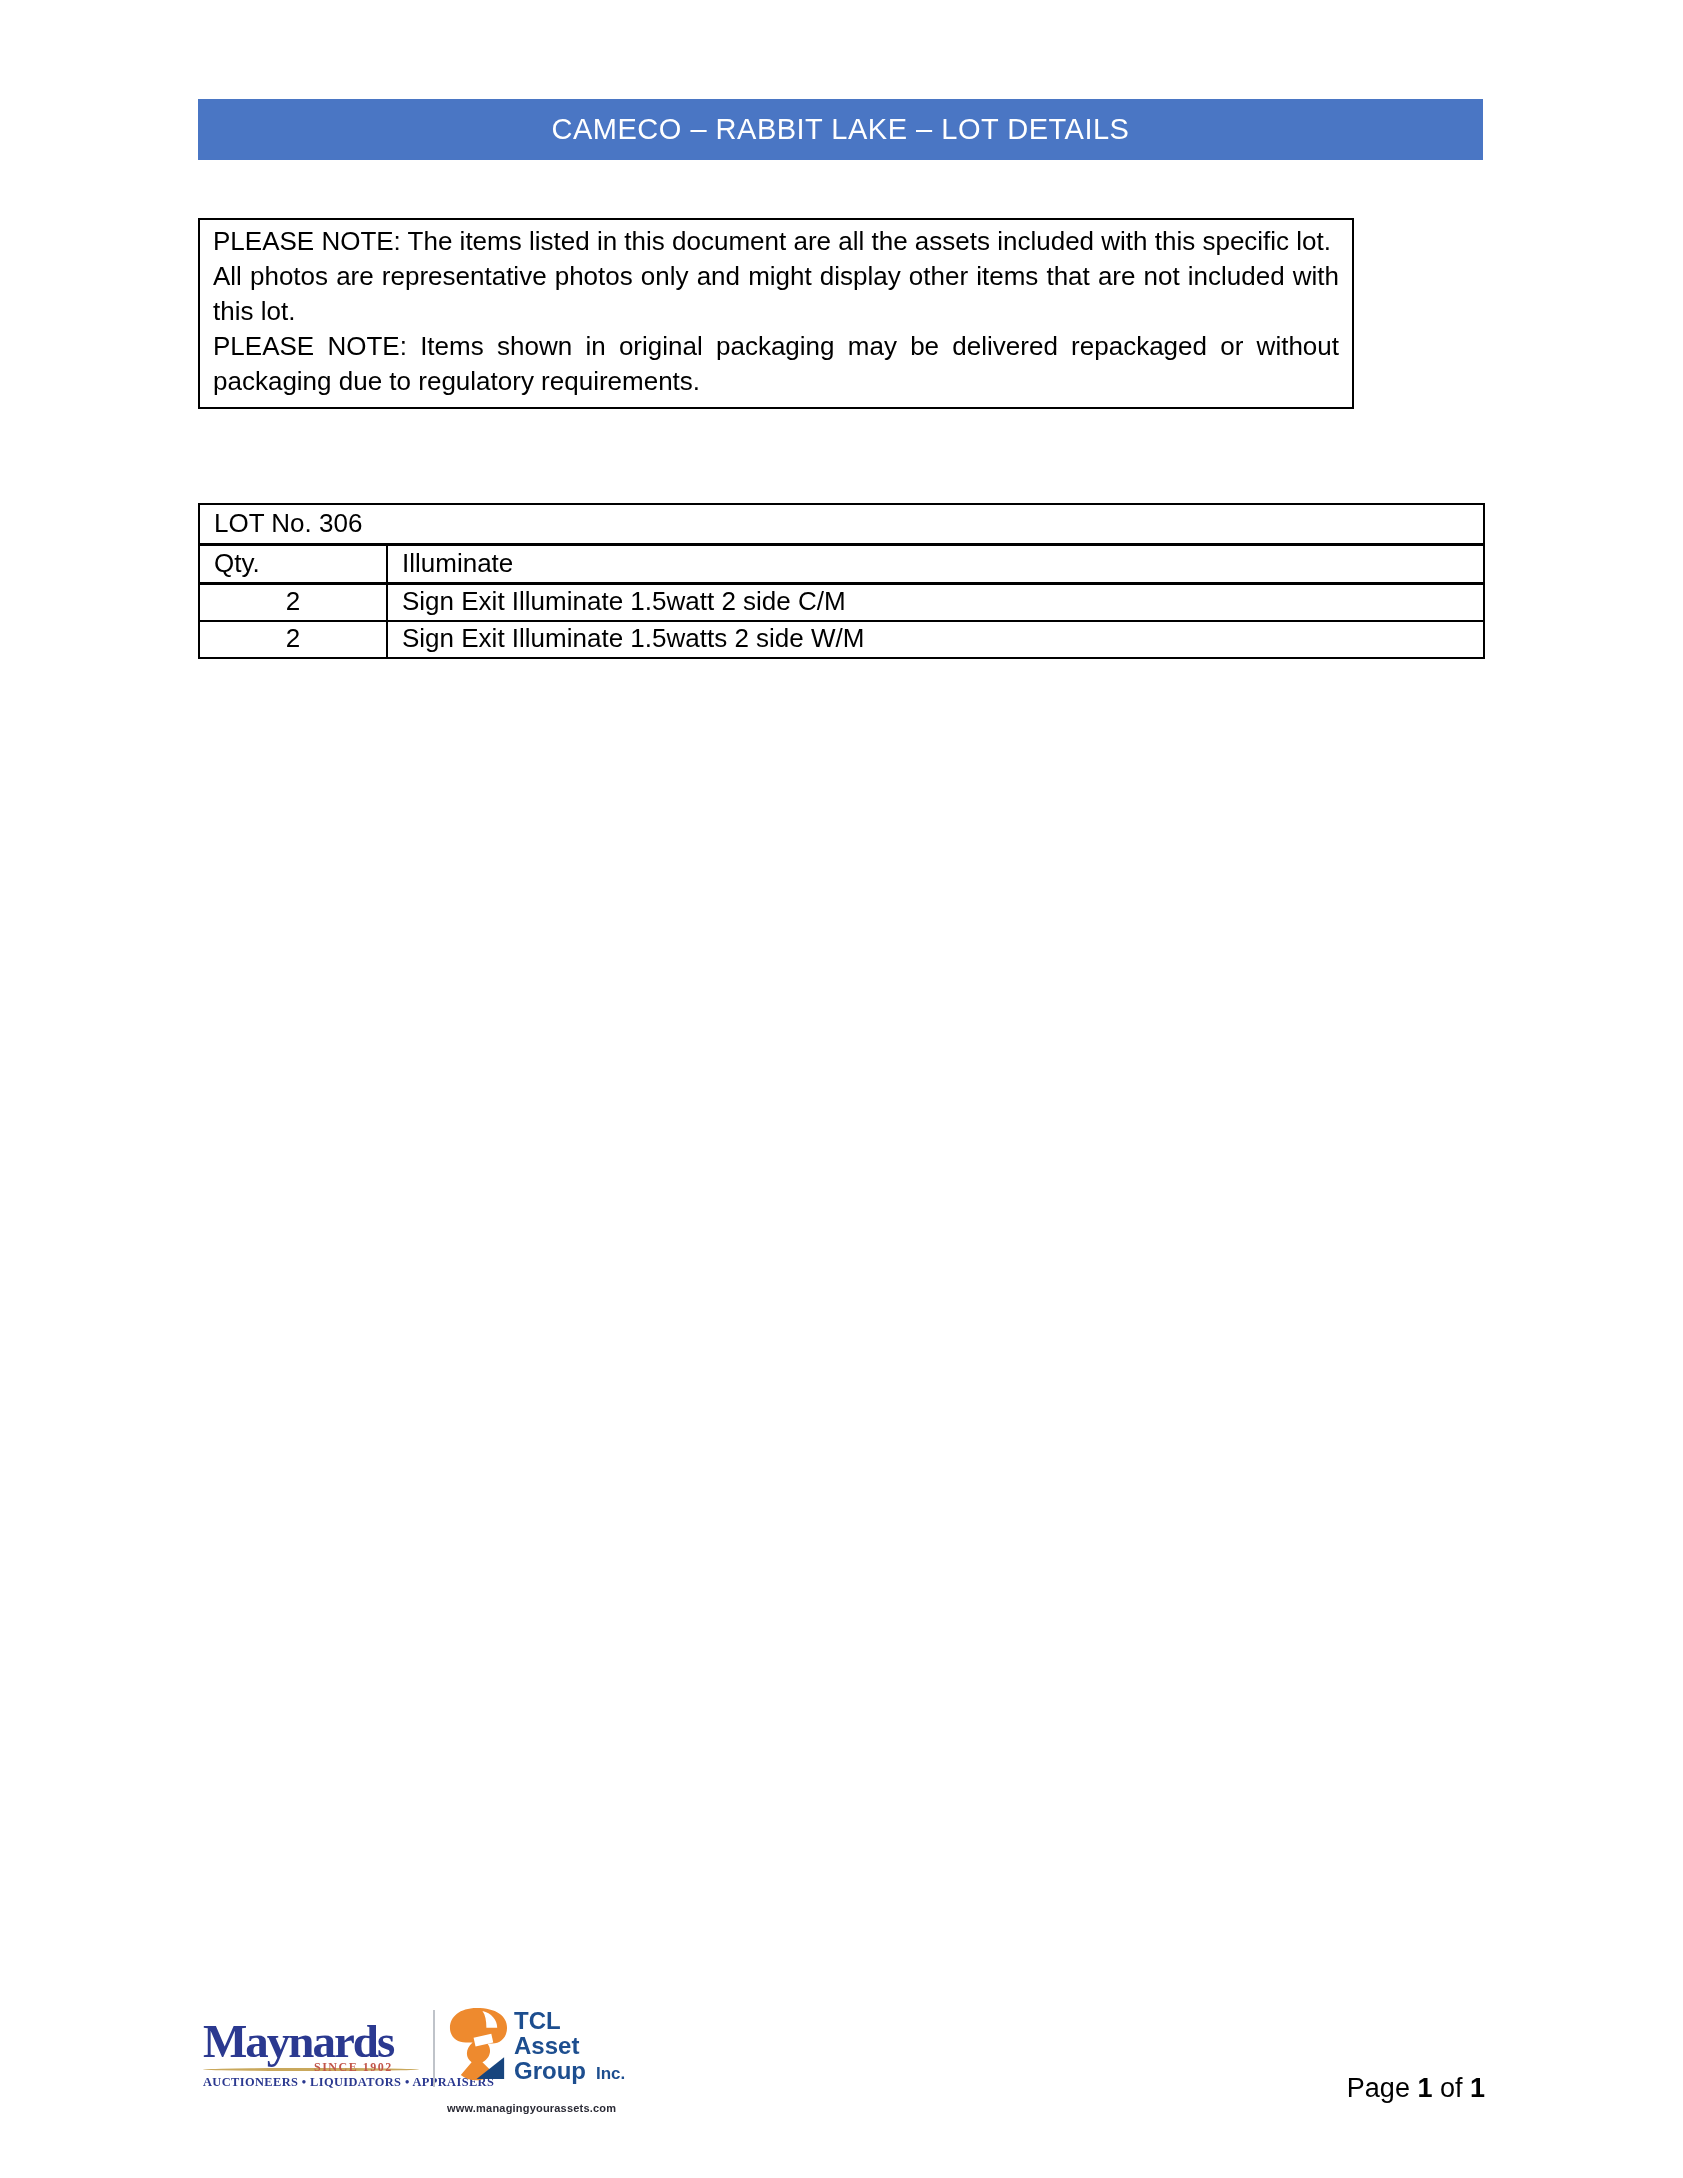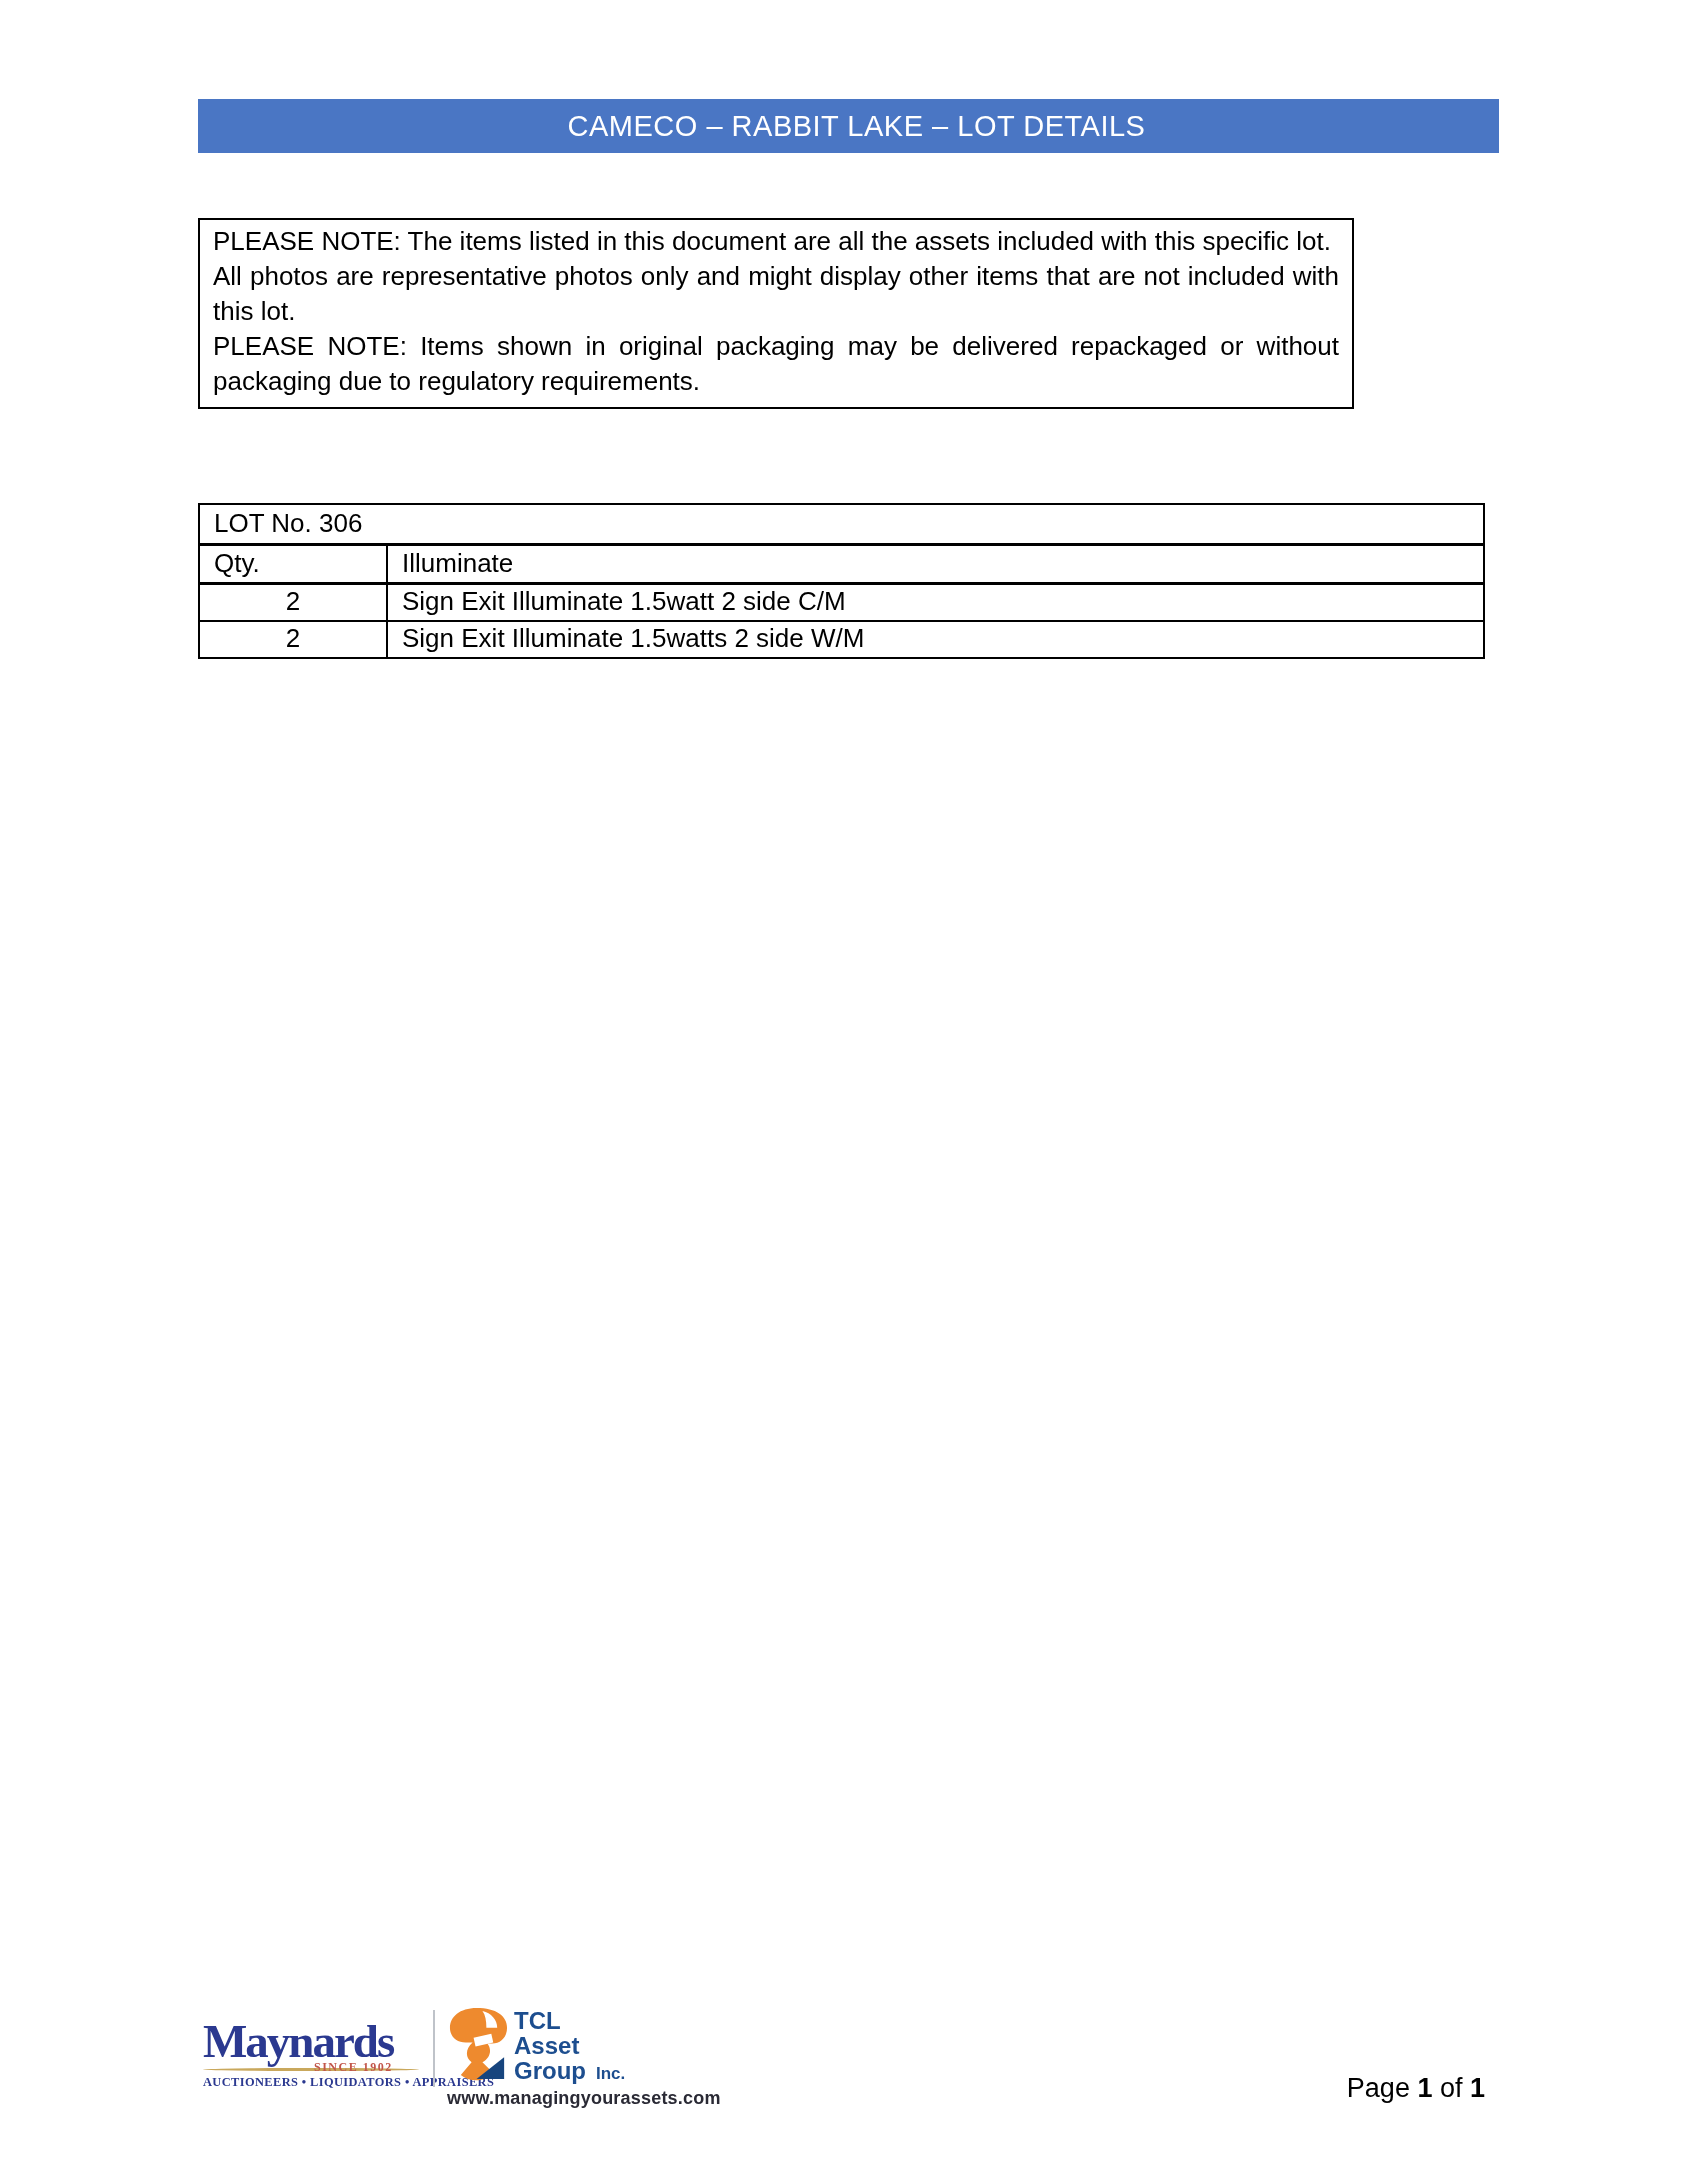--- a/index.html
+++ b/index.html
@@ -10,23 +10,23 @@
     background: #ffffff;
     font-family: "Liberation Sans", sans-serif;
     color: #000000;
     overflow: hidden;
   }
 
   
   .banner {
     position: absolute;
     left: 198px; top: 99px;
-    width: 1285px; height: 54px;
+    width: 1285px; height: 61px;
     background: #4A76C4;
-    display: flex; align-items: center; justify-content: center; padding-left: 16px;
+    display: flex; align-items: center; justify-content: center;
   }
   .banner .title {
     color: #ffffff;
     font-size: 29px;
     letter-spacing: 0.5px;
     white-space: nowrap;
   }
 
   
   .notice-box {
@@ -120,23 +120,23 @@
     font-family: "Liberation Sans", sans-serif;
     font-weight: bold;
     color: #1D4E8F;
     font-size: 24px;
     line-height: 25px;
     padding-top: 2px;
     white-space: nowrap;
   }
   .tcl-inc { font-size: 17px; margin-left: 10px; }
   .tcl-url {
-    margin-top: 2px;
-    font-weight: bold;
-    font-size: 18px;
+    margin-top: 16px;
+    font-weight: bold;
+    font-size: 11px;
     color: #2A2A35;
     letter-spacing: 0.2px;
     white-space: nowrap;
   }
 
   
   .page-indicator {
     position: absolute;
     right: 198px; top: 2073px;
     font-size: 27px;

